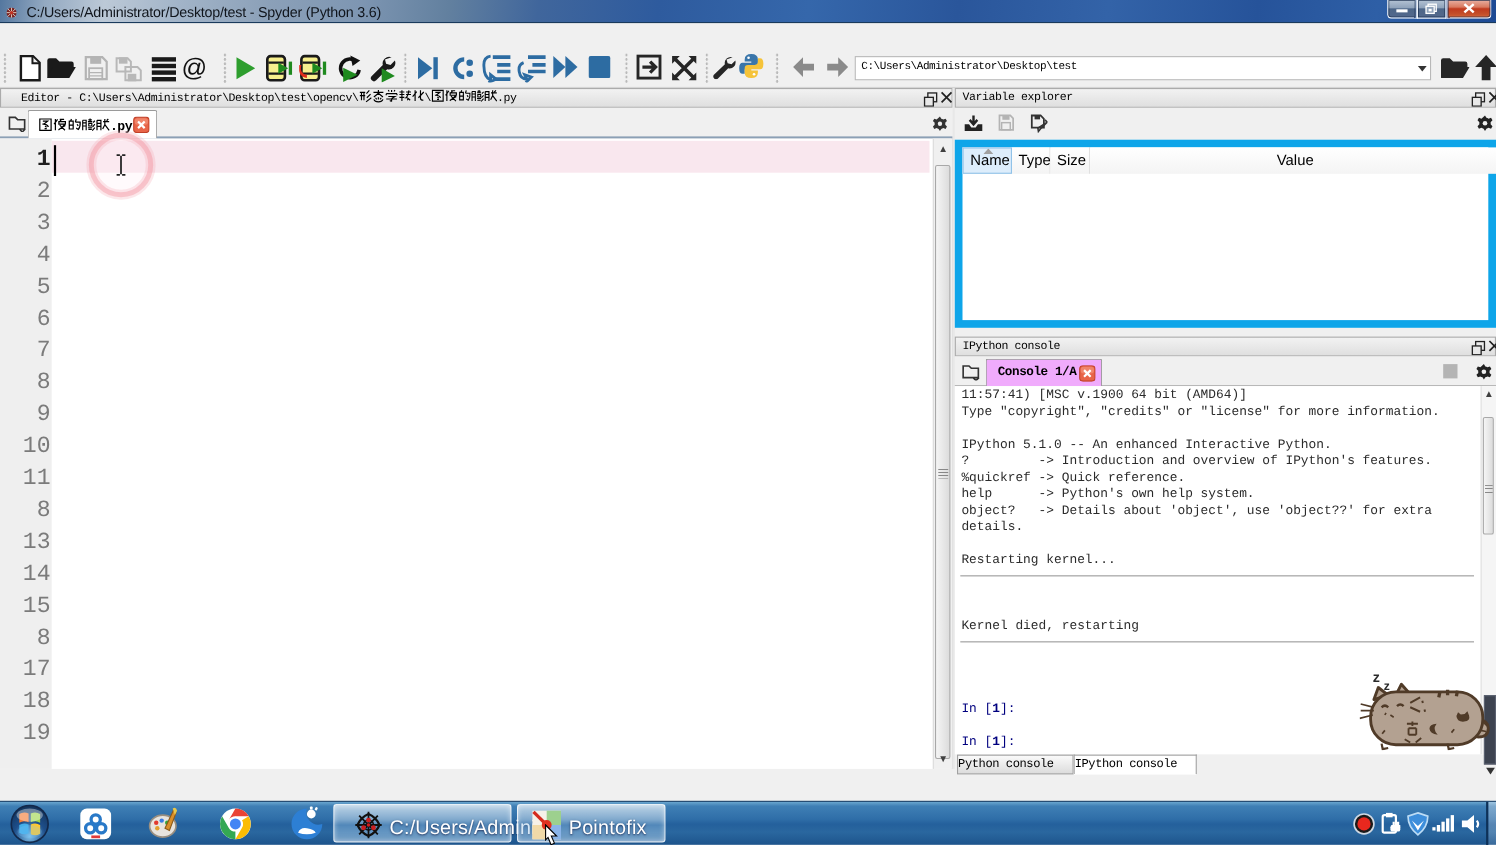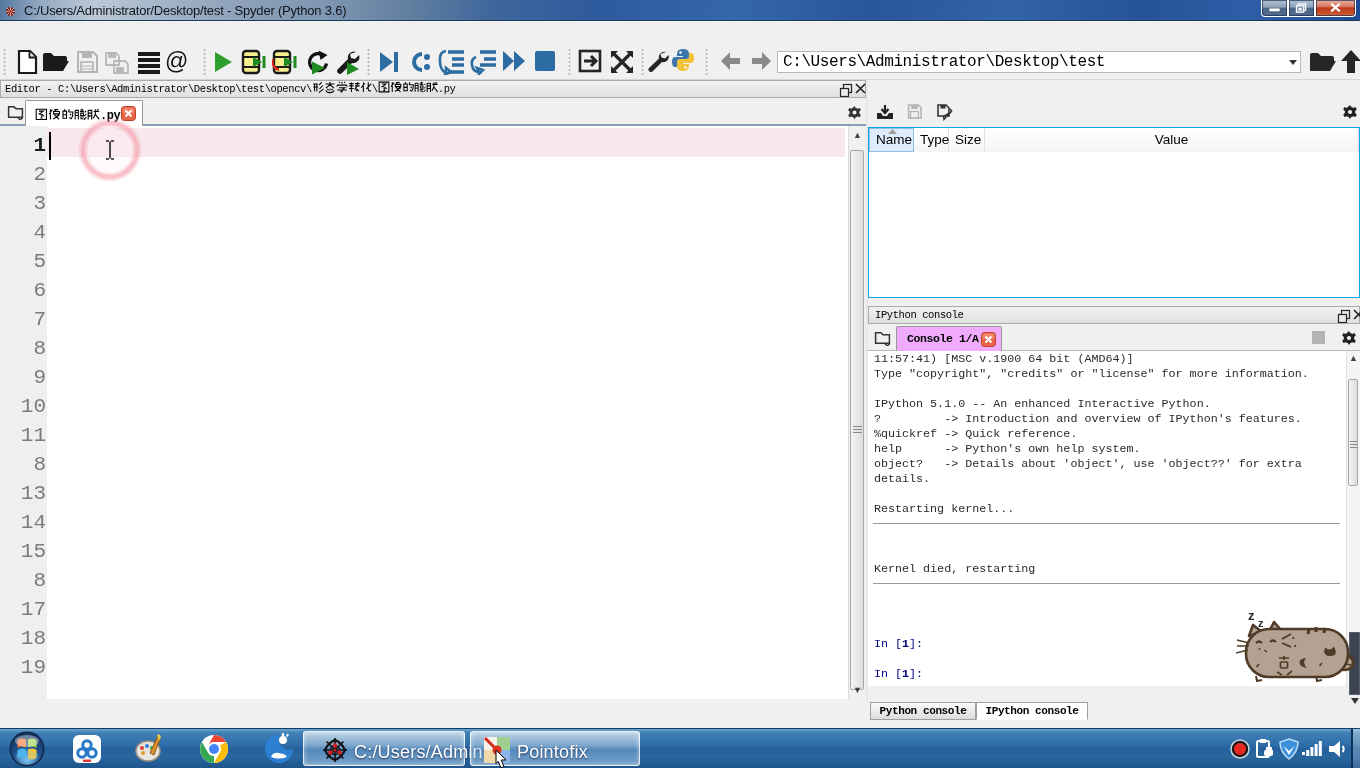--- a/index.html
+++ b/index.html
@@ -20,54 +20,54 @@
 #btnclose{left:1315px;width:41px;border-radius:0 0 4px 0;background:linear-gradient(#e8b0a2 0%,#d97a60 40%,#c03a1e 50%,#c44f2a 80%,#d8683b 100%)}
 
 #menubar{left:0;top:21px;width:1360px;height:23px;background:linear-gradient(#fafafa,#ededed);border-bottom:1px solid #dcdcdc}
 #menubar span{position:absolute;top:5px;font-size:12px;color:#111;letter-spacing:-0.2px}
 
 #toolbar{left:0;top:44px;width:1360px;height:36px;background:#f0f0f0;border-bottom:1px solid #d5d5d5}
 .tsep{position:absolute;top:4px;height:28px;width:3px;
  background-image:radial-gradient(circle,#b9b9b9 1px,transparent 1.2px);background-size:3px 4px;background-repeat:repeat-y}
 .ticon{position:absolute;top:5px}
 #addr{position:absolute;left:777px;top:7px;width:524px;height:22px;background:#fff;border:1px solid #b8b8b8;
- font-family:"Liberation Mono",monospace;font-size:16px;letter-spacing:-0.4px;color:#000;line-height:20px;padding-left:5px}
+ font-family:"Liberation Mono",monospace;font-size:10px;letter-spacing:-0.4px;color:#000;line-height:20px;padding-left:5px}
 #addr .dd{position:absolute;right:3px;top:8px;width:0;height:0;border-left:4px solid transparent;border-right:4px solid transparent;border-top:5px solid #333}
 
 .phead{position:absolute;background:linear-gradient(#f2f2f2,#dfdfdf);border:1px solid #ababab;
  font-family:"Liberation Mono",monospace;font-size:10.5px;letter-spacing:-0.4px;color:#000}
 
-#edhead{left:0;top:80px;width:866px;height:18px;line-height:16px;padding-left:4px}
+#edhead{left:0;top:80px;width:866px;height:18px;line-height:16px;padding-left:18px}
 #edtabs{position:absolute;left:0;top:98px;width:866px;height:28px;background:#f0f0f0;border-bottom:2px solid #8ca0b5}
 #edtab{position:absolute;left:25px;top:2px;width:118px;height:26px;background:#fff;border:1px solid #9a9a9a;border-bottom:none;border-radius:2px 2px 0 0}
 #edcontent{position:absolute;left:0;top:126px;width:866px;height:573px;background:#fff;border-right:1px solid #a0a0a0}
 #gutter{position:absolute;left:0;top:0;width:47px;height:573px;background:#efefef}
 .lnum{position:absolute;width:46px;text-align:right;font-family:"Liberation Mono",monospace;font-size:21px;color:#7b7b7b;line-height:29px}
 #curline{position:absolute;left:47px;top:2px;width:798px;height:29px;background:#f9e7ee}
 #caret{position:absolute;left:49px;top:6px;width:2px;height:28px;background:#000}
 
 .sbar{position:absolute;background:#f0f0f0;border-left:1px solid #dcdcdc}
 .sthumb{position:absolute;left:1px;background:linear-gradient(90deg,#f5f5f5,#dcdcdc);border:1px solid #a8a8a8;border-radius:2px}
 .sarrow{position:absolute;left:0;width:100%;text-align:center;color:#404040;font-size:9px;line-height:14px}
 
 #rsplit{left:866px;top:80px;width:2px;height:619px;background:#e8e8e8}
 #vehead{left:868px;top:80px;width:492px;height:18px;line-height:16px;padding-left:6px}
 #vetools{position:absolute;left:868px;top:98px;width:492px;height:29px;background:#f0f0f0}
-#vetable{position:absolute;left:868px;top:127px;width:492px;height:171px;background:#fff;border:1px solid #0ea5e9}
+#vetable{position:absolute;left:868px;top:127px;width:492px;height:171px;background:#fff;border:7px solid #0ea5e9}
 .th{position:absolute;top:0;height:24px;border-right:1px solid #e0e0e0;font-size:13.5px;color:#000;line-height:24px;padding-left:6px;background:linear-gradient(#ffffff,#f4f4f4)}
 
 #iphead{left:868px;top:306px;width:492px;height:18px;line-height:16px;padding-left:6px}
 #iptabs{position:absolute;left:868px;top:324px;width:492px;height:27px;background:#f0f0f0;border-bottom:1px solid #b8b8b8}
 #iptab{position:absolute;left:28px;top:2px;width:106px;height:25px;background:#f0abfc;border:1px solid #9a9a9a;border-bottom:none;border-radius:2px 2px 0 0}
 #console{position:absolute;left:868px;top:351px;width:492px;height:335px;background:#fff;overflow:hidden}
 #contxt{position:absolute;left:6px;top:1px;font-family:"Liberation Mono",monospace;font-size:11.7px;line-height:15px;letter-spacing:0;color:#2a2a2a;white-space:pre}
 .chr{position:absolute;left:5px;width:467px;height:1px;background:#9a9a9a}
 #contxt .inp{color:#00007f}
 #bottabs{position:absolute;left:868px;top:686px;width:492px;height:19px;background:#f0f0f0}
-.btab{position:absolute;top:16px;height:18px;font-family:"Liberation Mono",monospace;font-size:11px;letter-spacing:-0.4px;font-weight:bold;text-align:center;line-height:17px;border:1px solid #a0a0a0}
+.btab{position:absolute;top:0;height:18px;font-family:"Liberation Mono",monospace;font-size:11px;letter-spacing:-0.4px;font-weight:normal;text-align:left;line-height:17px;border:1px solid #a0a0a0}
 
 #statusbar{left:0;top:699px;width:1360px;height:29px;background:#f0f0f0;border-top:1px solid #d0d0d0;font-size:12px;color:#1a1a1a}
 #statusbar span{position:absolute;top:8px}
 
 #taskbar{left:0;top:728px;width:1360px;height:40px;
  background:linear-gradient(#6aa6cf 0%,#3f7fb5 10%,#2f6ea8 40%,#24609c 52%,#2a679f 70%,#1d548c 100%);
  border-top:1px solid #123c66}
 .tbtn{position:absolute;top:2px;height:35px;border:1px solid rgba(255,255,255,.8);border-radius:3px;
  background:linear-gradient(rgba(255,255,255,.65),rgba(225,240,250,.45) 40%,rgba(150,195,230,.4) 55%,rgba(185,215,240,.55));
  box-shadow:inset 0 0 5px rgba(255,255,255,.5)}
@@ -355,20 +355,28 @@
     </svg>
     <div class="sbar" style="left:848px;top:0;width:18px;height:573px">
       <div class="sarrow" style="top:2px">▲</div>
       <div class="sthumb" style="top:24px;width:14px;height:540px"></div>
       <div class="abs" style="left:4px;top:300px;width:9px;height:9px;background:repeating-linear-gradient(#888 0,#888 1px,transparent 1px,transparent 3px)"></div>
       <div class="sarrow" style="bottom:2px">▼</div>
     </div>
   </div>
 
   <div id="rsplit" class="abs"></div>
+  <div id="vehead" class="phead">Variable explorer
+    <svg class="abs" style="left:468px;top:2px;color:#222" width="14" height="14">
+        <use href="#sfloat"></use>
+      </svg>
+    <svg class="abs" style="left:483px;top:1px;color:#222" width="13" height="13">
+        <use href="#sclose"></use>
+      </svg>
+  </div>
   <div id="vetools">
     <svg class="abs" style="left:8px;top:6px" width="18" height="17" viewBox="0 0 18 17">
         <path d="M9 1 v7 M5.5 5 L9 9 L12.5 5" stroke="#222" stroke-width="2.2" fill="none"></path>
         <path d="M1 9 V15 H17 V9 H13 L11 12 H7 L5 9 Z" fill="#222"></path>
       </svg>
     <svg class="abs" style="left:38px;top:5px" width="17" height="17" viewBox="0 0 24 26">
         <path d="M3 3 H18 L22 7 V23 H3 Z" fill="none" stroke="#b4b4b4" stroke-width="2.4"></path>
         <rect x="7" y="3" width="10" height="6" fill="#b4b4b4"></rect>
         <rect x="6" y="13" width="12" height="10" fill="none" stroke="#b4b4b4" stroke-width="2"></rect>
       </svg>
@@ -528,21 +536,21 @@
         <path d="M13 1 V25 M1 13 H25 M4.5 4.5 L21.5 21.5 M21.5 4.5 L4.5 21.5" stroke="#111" stroke-width="1.6"></path>
         <path d="M13 3 Q20 6 23 13 Q20 20 13 23 Q6 20 3 13 Q6 6 13 3 Z" fill="none" stroke="#111" stroke-width="2"></path>
         <circle cx="13" cy="13" r="4.5" fill="none" stroke="#111" stroke-width="1.4"></circle>
         <circle cx="13" cy="8.5" r="2.2" fill="#cc1f1f"></circle>
           <circle cx="8.5" cy="15.5" r="2.2" fill="#cc1f1f"></circle>
           <circle cx="17.5" cy="15.5" r="2.2" fill="#cc1f1f"></circle>
           <circle cx="13" cy="13" r="1.6" fill="#cc1f1f"></circle>
       </svg>
       <span class="lbl" style="left:50px">C:/Users/Admini...</span>
     </div>
-    <div class="tbtn" style="left:470px;width:170px">
+    <div class="tbtn" style="left:470px;width:135px">
       <svg class="abs" style="left:12px;top:4px" width="28" height="28" viewBox="0 0 28 28">
         <rect x="1" y="1" width="26" height="26" fill="#f5f0e8"></rect>
         <rect x="14" y="1" width="13" height="13" fill="#9dd08e"></rect>
         <rect x="14" y="14" width="13" height="13" fill="#8ab4e8"></rect>
         <rect x="1" y="14" width="13" height="13" fill="#f0d9a8"></rect>
         <path d="M2 2 L13 13" stroke="#d42a1e" stroke-width="3"></path>
         <circle cx="14" cy="14" r="4.5" fill="#e03020"></circle>
       </svg>
       <span class="lbl" style="left:46px">Pointofix</span>
     </div>

